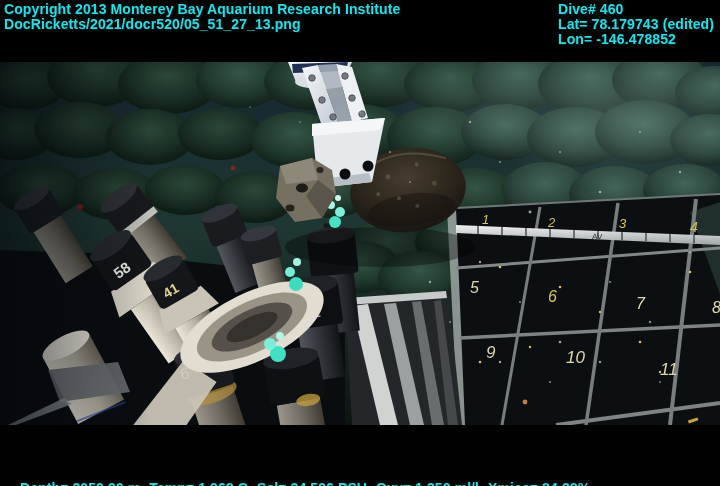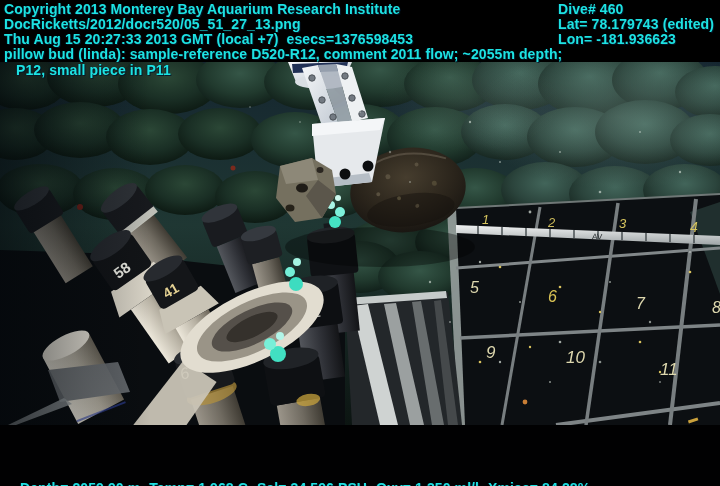--- a/index.html
+++ b/index.html
@@ -357,26 +357,23 @@
         <circle cx="690" cy="210" r="1.3"></circle>
       <circle cx="525" cy="340" r="2.4" fill="#c97e35"></circle>
         <rect x="688" y="357" width="10" height="3" fill="#caa13c" transform="rotate(-18 693 358)"></rect>
     </g>
 
     <rect x="0" y="0" width="150" height="363" fill="url(#vigL)"></rect>
   </svg>
 
   <div class="band-top"></div>
   <div class="ov l1">Copyright 2013 Monterey Bay Aquarium Research Institute</div>
-  <div class="ov l2">DocRicketts/2012/docr520/05_51_27_13.png</div>
-  <div class="ov l3">Thu Aug 15 20:27:33 2013 GMT (local +7)  esecs=1376598453</div>
-  <div class="ov l4">pillow bud (linda): sample-reference D520-R12, comment 2011 flow; ~2055m depth;</div>
-  <div class="ov l5">P12, small piece in P11</div>
+  <div class="ov l2">DocRicketts/2021/docr520/05_51_27_13.png</div>
   <div class="ov r1">Dive# 460</div>
   <div class="ov r2">Lat= 78.179743 (edited)</div>
-  <div class="ov r3">Lon= -181.936623</div>
+  <div class="ov r3">Lon= -146.478852</div>
 
   <div class="band-bottom"></div>
   <div class="ov statusline">
     <span class="seg">Depth= 2059.90 m</span><span class="seg">Temp= 1.968 C</span><span class="seg">Sal= 34.596 PSU</span><span class="seg">Oxy= 1.350 ml/l</span><span class="seg">Xmiss= 84.28%</span>
   </div>
 
 </div>
 
 </body></html>

